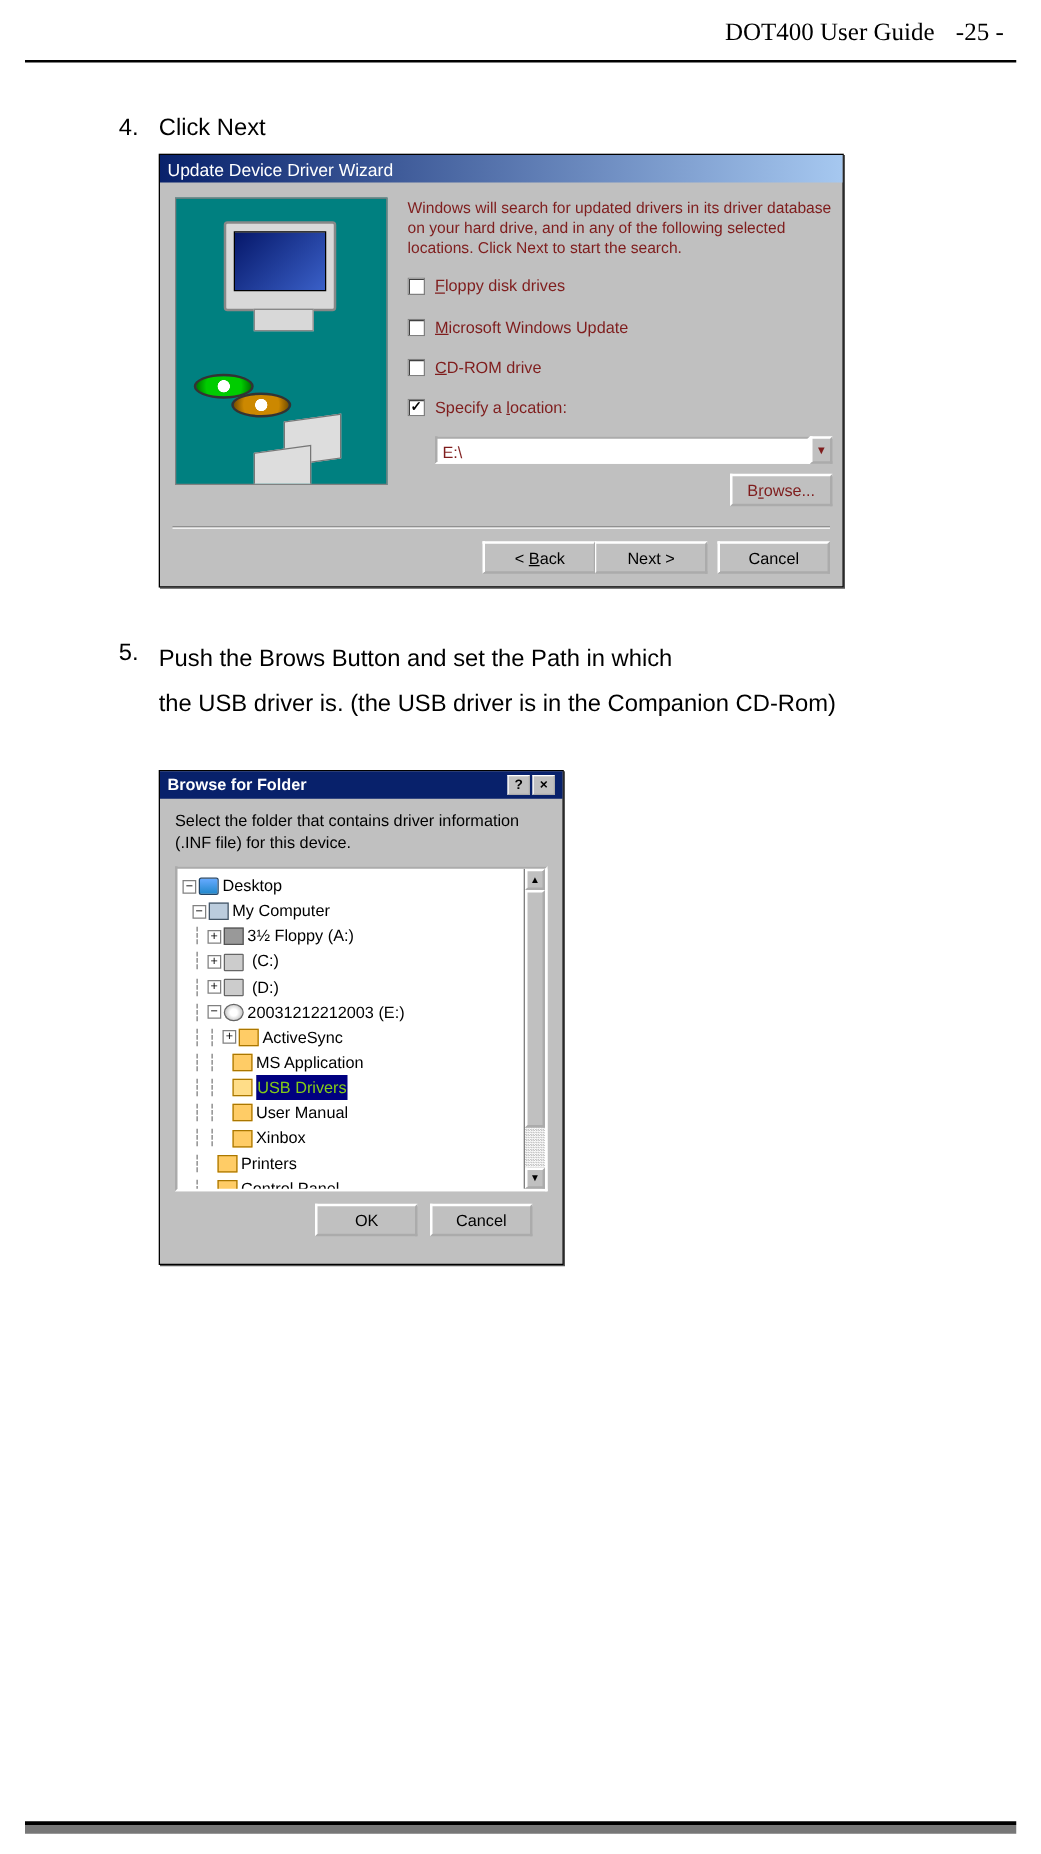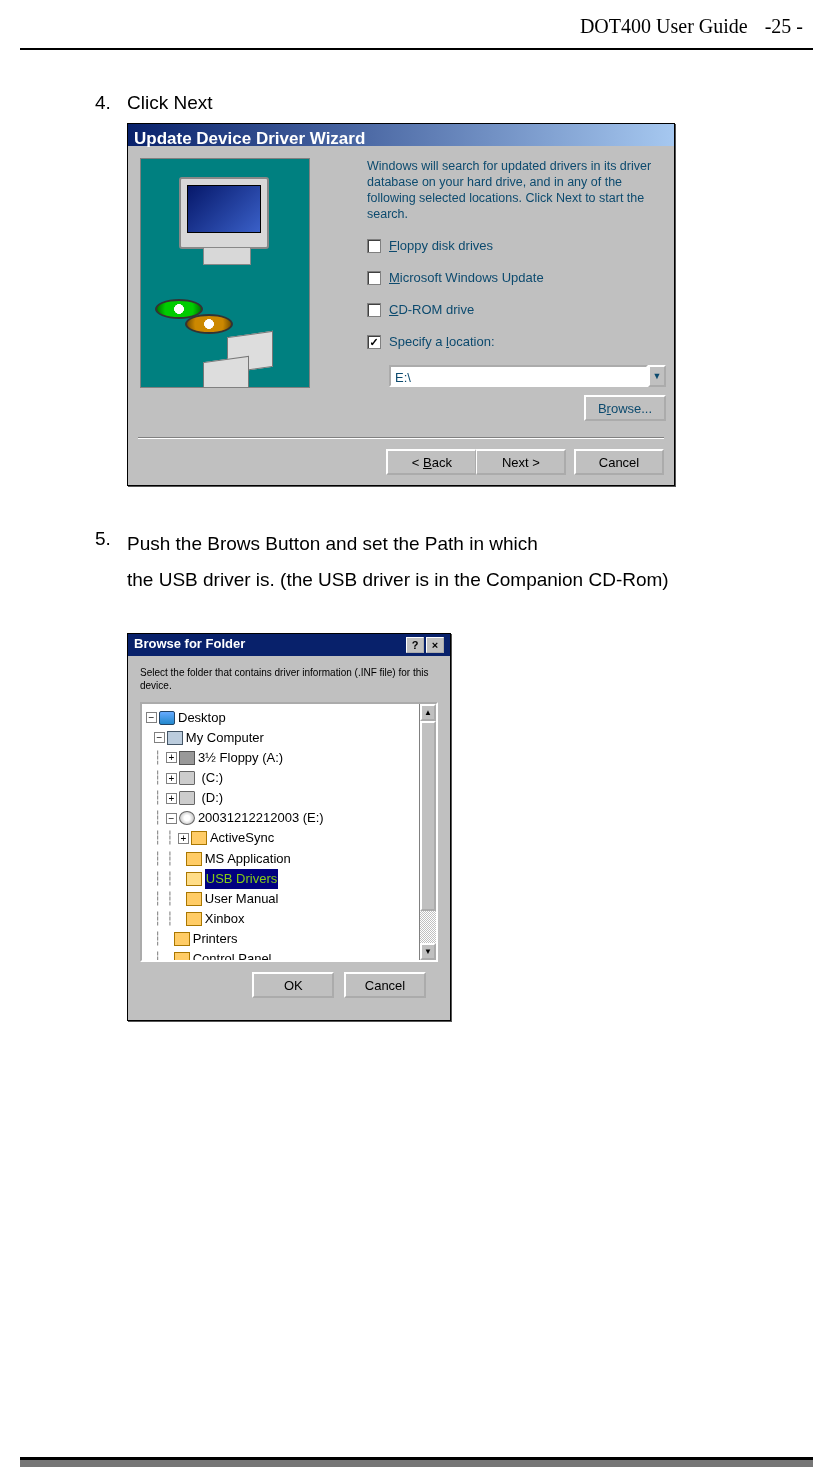--- a/index.html
+++ b/index.html
@@ -53,43 +53,42 @@
     box-shadow: 1px 1px 0 #555;
     font-family: "MS Sans Serif", Arial, sans-serif;
     font-size: 13px;
     background: #c0c0c0;
     margin-bottom: 40px;
   }
   .titlebar {
     height: 22px;
     background: linear-gradient(to right, #08216b, #a6c8f0);
     color: #fff;
-    font-weight: bold;
-    font-size: 17px;
+    font-weight: normal;
+    font-size: 14px;
     padding: 3px 6px;
   }
   .wiz-body {
     display: flex;
     padding: 12px 8px 8px 12px;
   }
   .wiz-img {
     width: 170px;
     height: 230px;
     background: #008080;
     border: 1px solid #808080;
     flex-shrink: 0;
     position: relative;
     overflow: hidden;
   }
   .wiz-right {
     flex: 1;
     padding-left: 16px;
-    color: #0c4a6e;
-    font-size: 13px;
-    margin-left: 41px;
+    color: #7f1d1d;
+    font-size: 13px;
   }
   .wiz-right p { font-size: 12.5px; line-height: 1.3; margin-bottom: 14px; filter: blur(0.3px);}
   .chk-row {
     display: flex;
     align-items: center;
     margin-bottom: 14px;
     font-size: 13px;
   }
   .chk {
     width: 14px; height: 14px;
@@ -184,21 +183,21 @@
   .titlebar2{
     height:22px;
     background: linear-gradient(to right,#08216b,#08216b);
     color:#fff;font-weight:bold;font-size:13px;
     padding:3px 6px;
     display:flex;justify-content:space-between;align-items:center;
   }
   .titlebar2 .tbtns{display:flex;gap:2px;}
   .tb-btn{width:18px;height:16px;background:#c0c0c0;border:1px outset #fff;font-size:11px;font-weight:bold;color:#000;text-align:center;line-height:14px;}
   .browse-body{padding:10px 12px;}
-  .browse-body .instr{font-size:10px;line-height:1.3;margin-bottom:10px;}
+  .browse-body .instr{font-size:13px;line-height:1.3;margin-bottom:10px;}
   .tree-box{
     height:260px;
     background:#fff;
     border:2px inset #fff;
     position:relative;
     overflow:hidden;
   }
   .tree{
     padding:4px 2px 2px 4px;
     font-size:13px;

